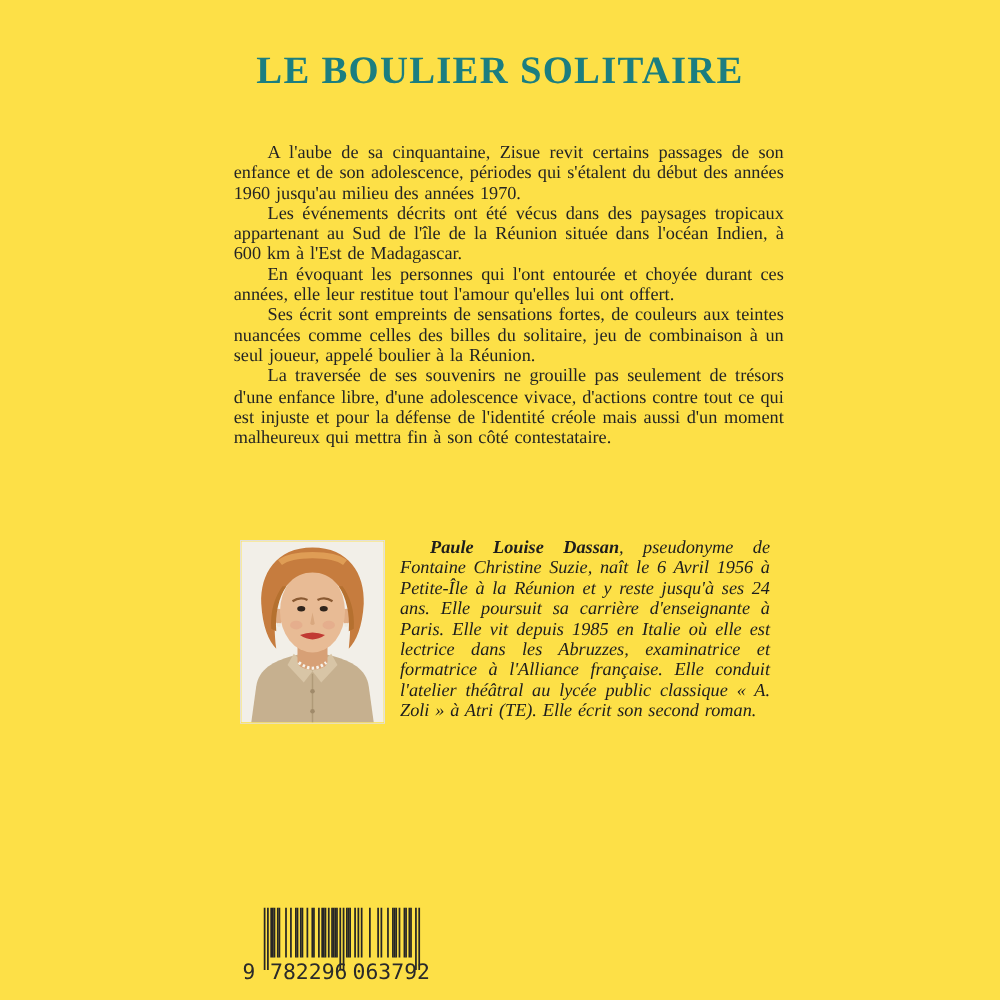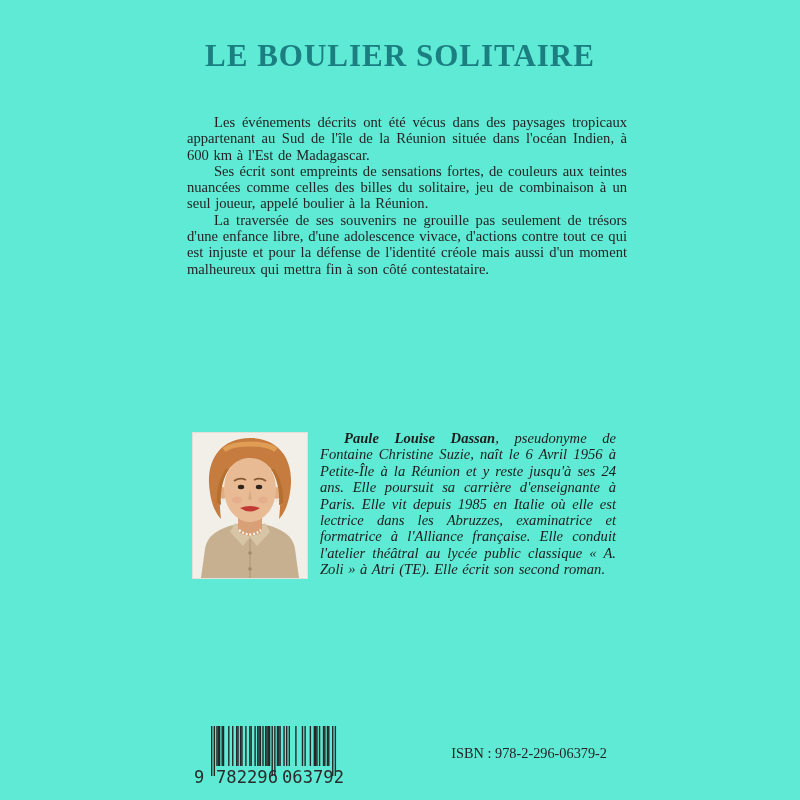--- a/index.html
+++ b/index.html
@@ -1,16 +1,16 @@
 <!DOCTYPE html>
 <html><head>
 <meta charset="utf-8">
 <style>
   html,body{margin:0;padding:0;background:#fff;}
-  .cover{position:relative;width:800px;height:800px;background:#5eead4;overflow:hidden;
+  .cover{position:relative;width:800px;height:800px;background:#fde047;overflow:hidden;
          font-family:"Liberation Serif",serif;color:#232323;}
   .title{position:absolute;top:38px;left:0;width:100%;margin:0;text-align:center;
          font-size:31px;font-weight:bold;letter-spacing:1px;color:#1b7e80;
          font-family:"Liberation Serif",serif;}
   .synopsis{position:absolute;left:187px;top:114px;width:440px;
             font-size:14.6px;line-height:16.3px;text-align:justify;color:#242424;
             word-spacing:1px;}
   .synopsis p{margin:0;text-indent:27px;}
   .photo-frame{position:absolute;left:193px;top:433px;width:114px;height:145px;
                box-shadow:0 0 0 1px #e3e0d9;}
@@ -24,21 +24,23 @@
               font-size:14.3px;line-height:17.5px;color:#242424;}
 </style>
 </head>
 <body>
 
 <div class="cover">
 
   <h1 class="title">LE BOULIER SOLITAIRE</h1>
 
   <div class="synopsis">
+    <p>A l'aube de sa cinquantaine, Zisue revit certains passages de son enfance et de son adolescence, périodes qui s'étalent du début des années 1960 jusqu'au milieu des années 1970.</p>
     <p>Les événements décrits ont été vécus dans des paysages tropicaux appartenant au Sud de l'île de la Réunion située dans l'océan Indien, à 600 km à l'Est de Madagascar.</p>
+    <p>En évoquant les personnes qui l'ont entourée et choyée durant ces années, elle leur restitue tout l'amour qu'elles lui ont offert.</p>
     <p>Ses écrit sont empreints de sensations fortes, de couleurs aux teintes nuancées comme celles des billes du solitaire, jeu de combinaison à un seul joueur, appelé boulier à la Réunion.</p>
     <p>La traversée de ses souvenirs ne grouille pas seulement de trésors d'une enfance libre, d'une adolescence vivace, d'actions contre tout ce qui est injuste et pour la défense de l'identité créole mais aussi d'un moment malheureux qui mettra fin à son côté contestataire.</p>
   </div>
 
   <div class="photo-frame">
     <svg width="114" height="145" viewBox="0 0 114 145" xmlns="http://www.w3.org/2000/svg">
       <rect width="114" height="145" fill="#f2efe8"></rect>
 
       <path d="M8 145 L12 116 C14 102 26 96 40 92 L57 88 L74 92 C88 96 100 102 102 116 L106 145 Z" fill="#c6b08f"></path>
       <path d="M42 90 L57 104 L50 113 L37 99 Z" fill="#d8c5a6"></path>
@@ -127,16 +129,15 @@
           <rect x="138.05" y="0" width="1.38" height="50" fill="#262626"></rect>
           <rect x="140.68" y="0" width="1.38" height="50" fill="#262626"></rect>
         </g>
       <text x="0" y="57" class="bcd">9</text>
       <text x="22" y="57" class="bcd" textLength="62" lengthAdjust="spacingAndGlyphs">782296</text>
       <text x="88" y="57" class="bcd" textLength="62" lengthAdjust="spacingAndGlyphs">063792</text>
     </svg>
   </div>
 
   <div class="isbn-block">
-    <div>ISBN : 978-2-296-06379-2</div>
   </div>
 
 </div>
 
 </body></html>

